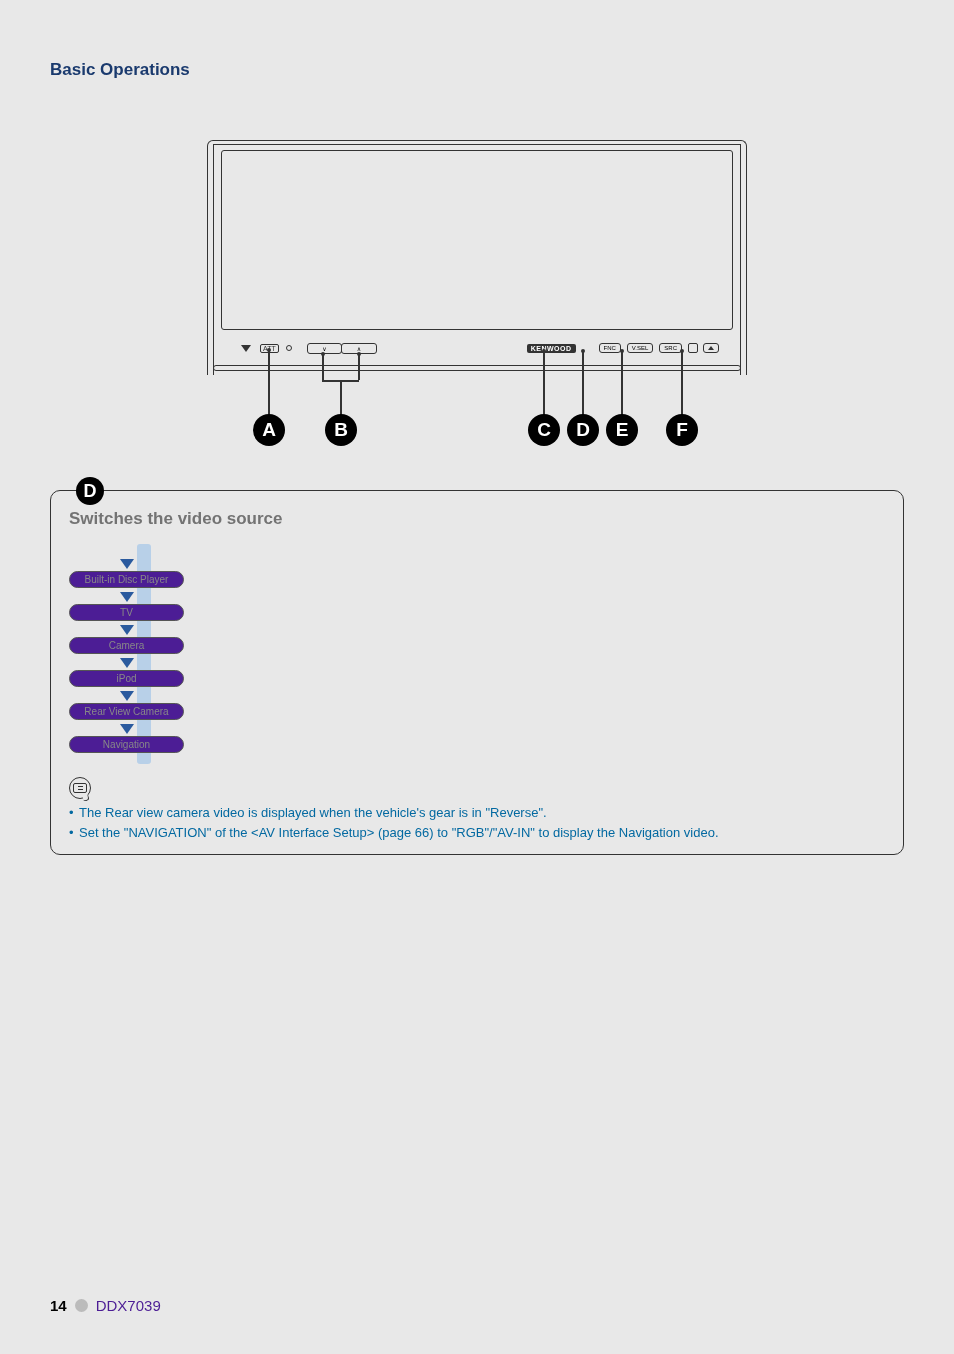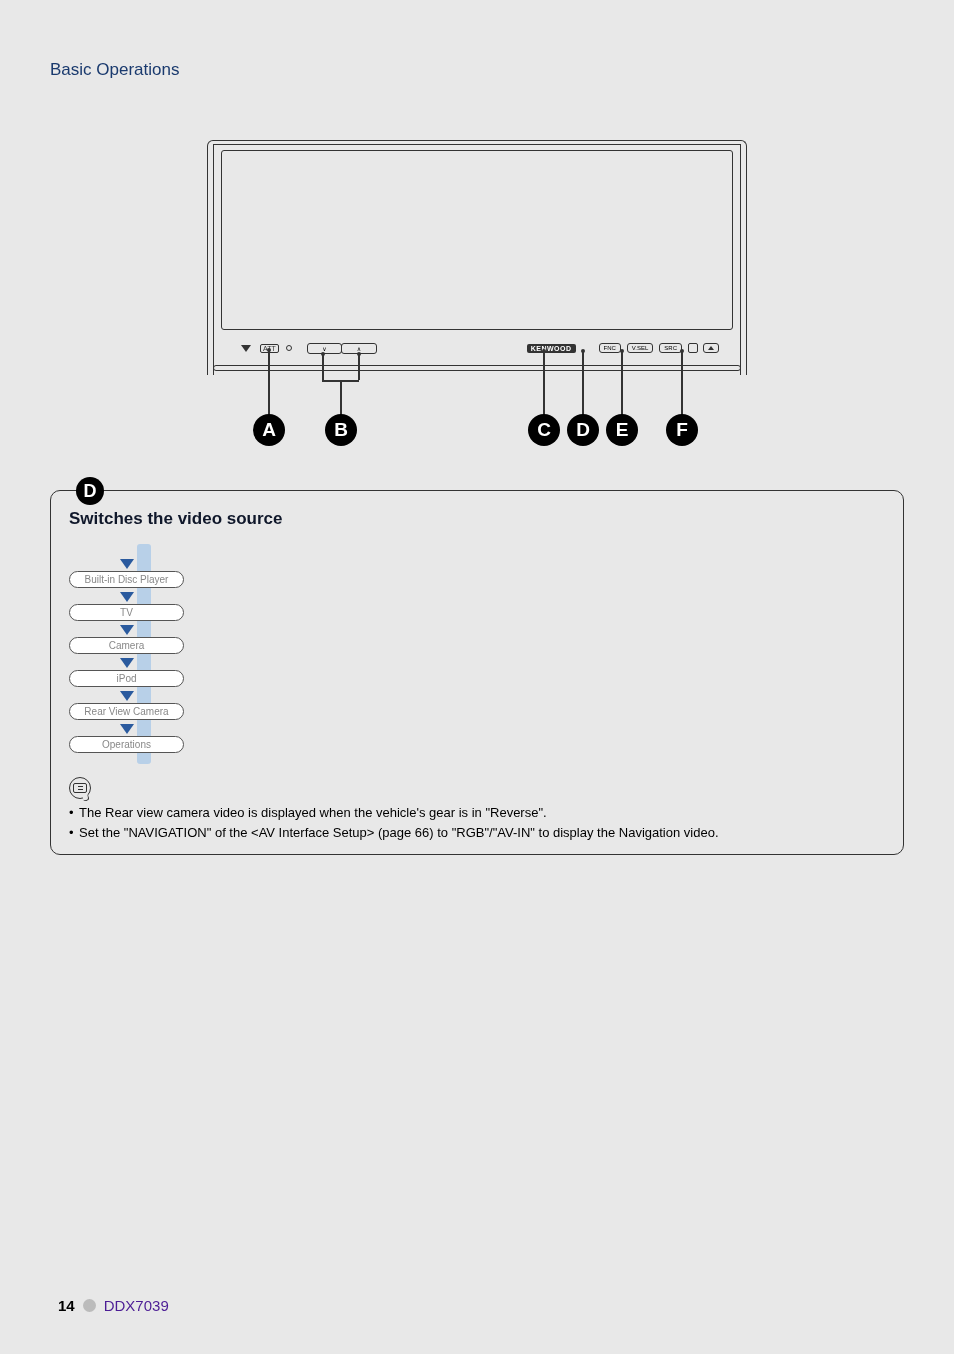--- a/index.html
+++ b/index.html
@@ -9,21 +9,21 @@
     }
     body {
       font-family: Arial, Helvetica, sans-serif;
       background: #e8e8e8;
       width: 954px;
       height: 1354px;
       position: relative;
       padding: 60px 50px 40px 50px;
     }
     .section-title {
-      font-weight: normal;
+      font-weight: bold;
       font-size: 17px;
       color: #1a3a6e;
       margin-bottom: 60px;
     }
     .device-figure {
       width: 540px;
       height: 310px;
       margin: 0 auto 15px auto;
       position: relative;
     }
@@ -206,21 +206,21 @@
       border-radius: 50%;
       display: flex;
       align-items: center;
       justify-content: center;
       font-weight: bold;
       font-size: 18px;
     }
     .info-title {
       font-weight: bold;
       font-size: 17px;
-      color: #0f172a;
+      color: #737373;
       margin-bottom: 2px;
     }
     .info-text {
       font-size: 15px;
       color: #000;
       line-height: 1.4;
     }
     .flow-chart {
       width: 130px;
       margin: 12px 0 10px 0;
@@ -236,21 +236,21 @@
       border-radius: 3px;
       z-index: 0;
     }
     .flow-item {
       border: 1px solid #555;
       border-radius: 10px;
       text-align: center;
       font-size: 10px;
       padding: 2px 0;
       margin: 0;
-      background: #ffffff;
+      background: #4c1d95;
       position: relative;
       z-index: 1;
       color: #888;
       width: 115px;
     }
     .flow-arrow {
       text-align: center;
       height: 16px;
       display: flex;
       align-items: center;
@@ -308,21 +308,21 @@
       width: 6px;
       height: 6px;
       border-right: 1.5px solid #333;
       border-bottom: 1.5px solid #333;
       transform: rotate(-10deg);
       border-bottom-right-radius: 3px;
       background: #e8e8e8;
     }
     .note-list {
       font-size: 13px;
-      color: #000000;
+      color: #0369a1;
       line-height: 1.5;
     }
     .note-list li {
       list-style: none;
       position: relative;
       padding-left: 10px;
     }
     .note-list li::before {
       content: "•";
       position: absolute;
@@ -332,21 +332,20 @@
       position: absolute;
       bottom: 40px;
       left: 50px;
       display: flex;
       align-items: center;
       gap: 8px;
     }
     .footer-page {
       font-weight: bold;
       font-size: 15px;
-      margin-left: 8px;
     }
     .footer-bullet {
       width: 13px;
       height: 13px;
       background: #bbb;
       border-radius: 50%;
     }
     .footer-model {
       font-size: 15px;
       color: #4c1d95;
@@ -452,21 +451,21 @@
         <svg viewBox="0 0 14 12">
           <polygon points="7,12 0,2 14,2" fill="#2a5a9e"></polygon>
         </svg>
       </div>
     <div class="flow-item">Rear View Camera</div>
     <div class="flow-arrow">
         <svg viewBox="0 0 14 12">
           <polygon points="7,12 0,2 14,2" fill="#2a5a9e"></polygon>
         </svg>
       </div>
-    <div class="flow-item">Operations</div>
+    <div class="flow-item">Navigation</div>
     <div class="flow-pad"></div>
   </div>
 
 
   <div class="note-icon">
     <span class="note-line2"></span>
     <span class="note-tail"></span>
   </div>
   <ul class="note-list">
     <li>The Rear view camera video is displayed when the vehicle's gear is in "Reverse".</li>

